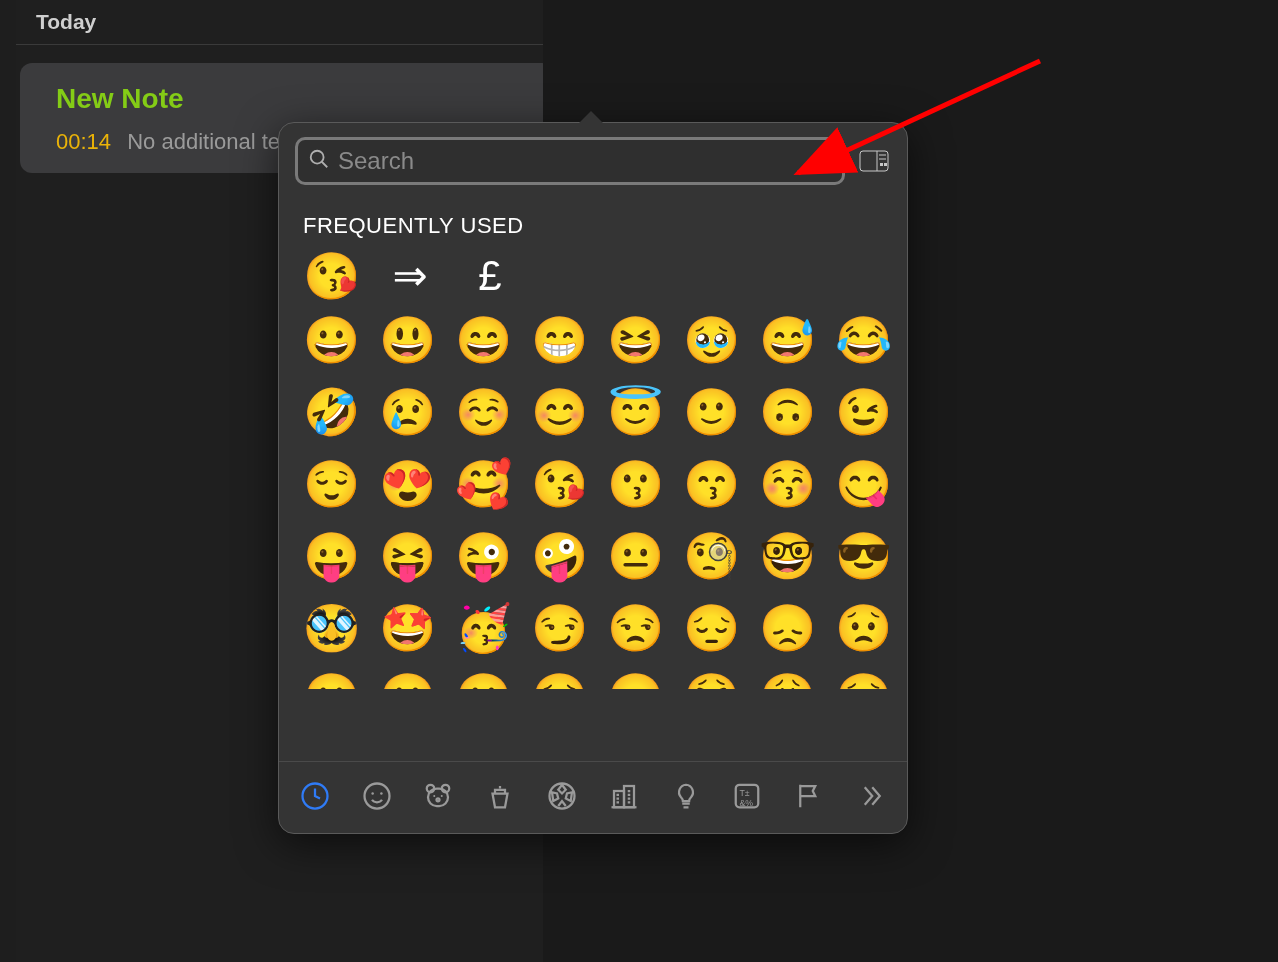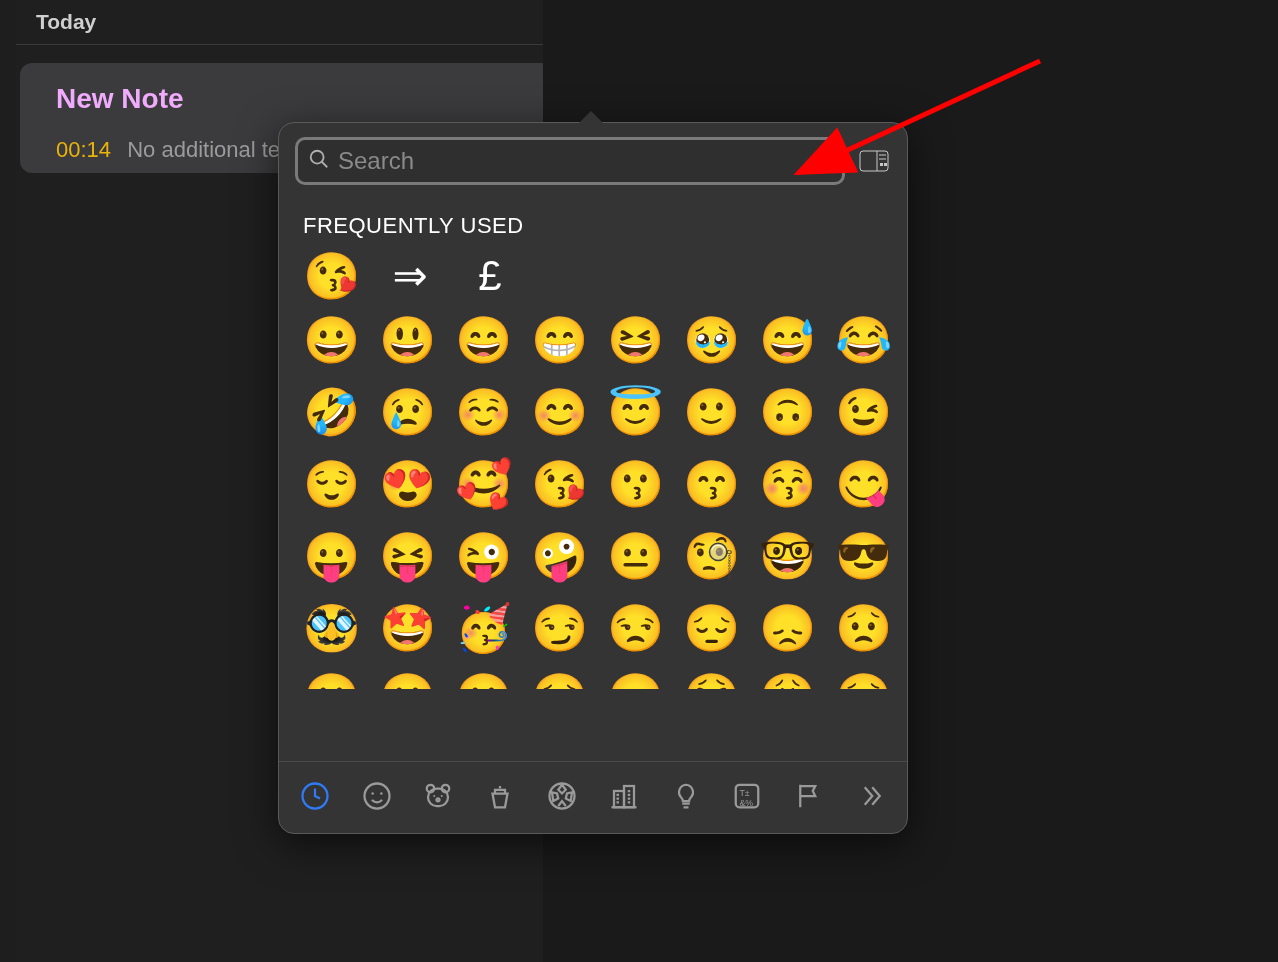--- a/index.html
+++ b/index.html
@@ -33,22 +33,22 @@
   .note-card {
     margin: 18px 4px 0 4px;
     padding: 20px 36px 20px 36px;
     background: #3b3b3d;
     border-radius: 12px;
     height: 110px;
   }
   .note-title {
     font-size: 28px;
     font-weight: 700;
-    color: #f0abfc;
-    margin-bottom: 22px;
+    color: #84cc16;
+    margin-bottom: 14px;
   }
   .note-sub {
     font-size: 22px;
     color: #c2c2c2;
   }
   .note-time { color: #eab308; font-weight: 500; margin-right: 10px; }
   .note-preview { color: #9b9b9b; }
 
   .popover {
     position: absolute;

